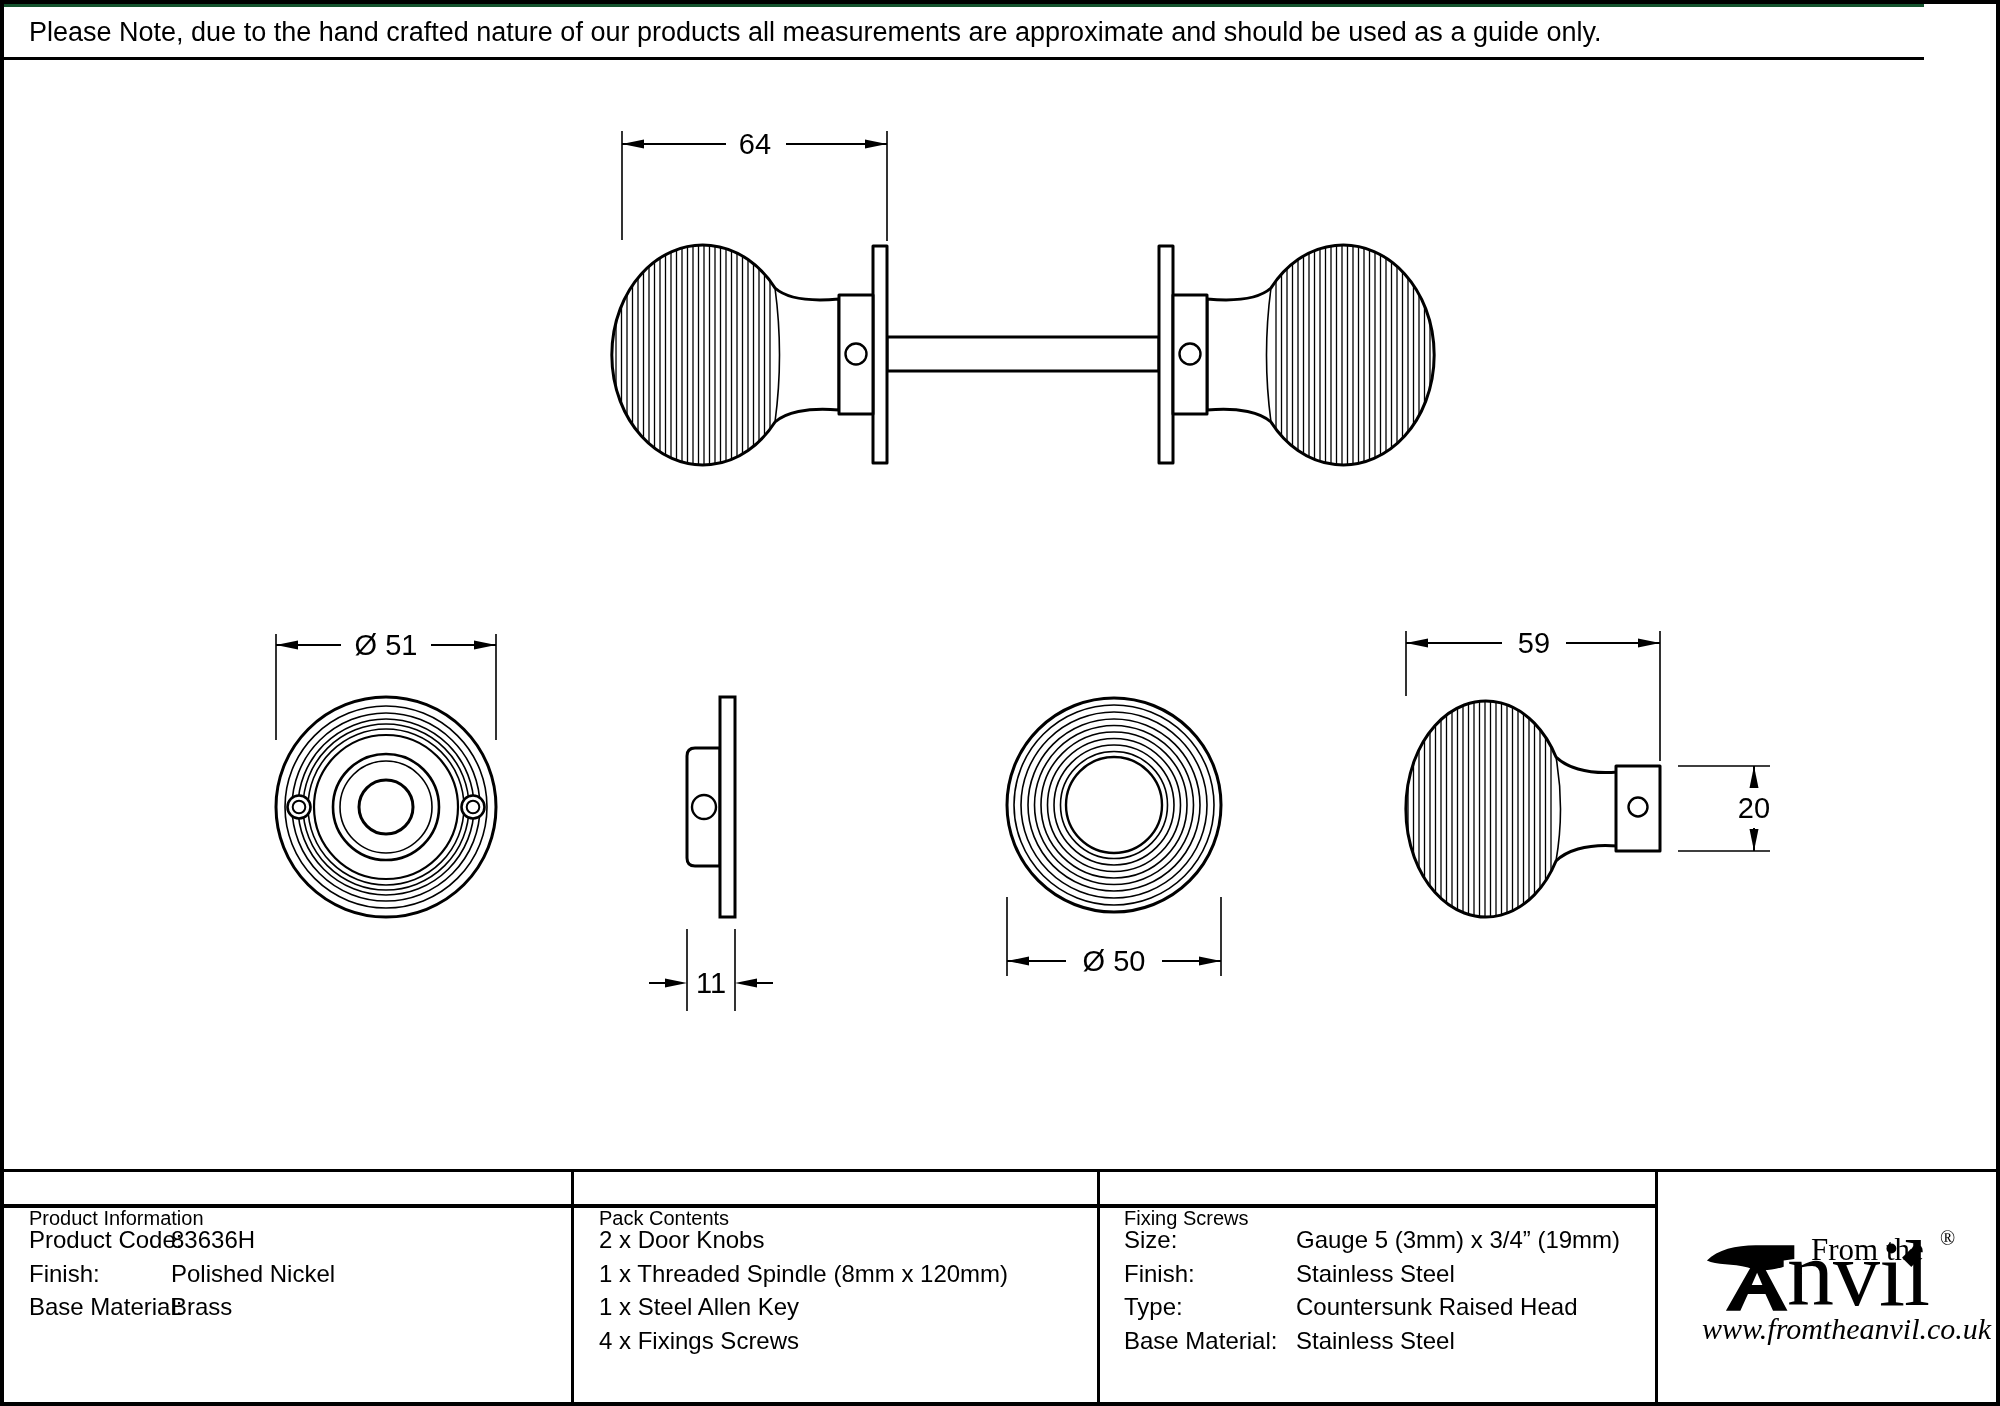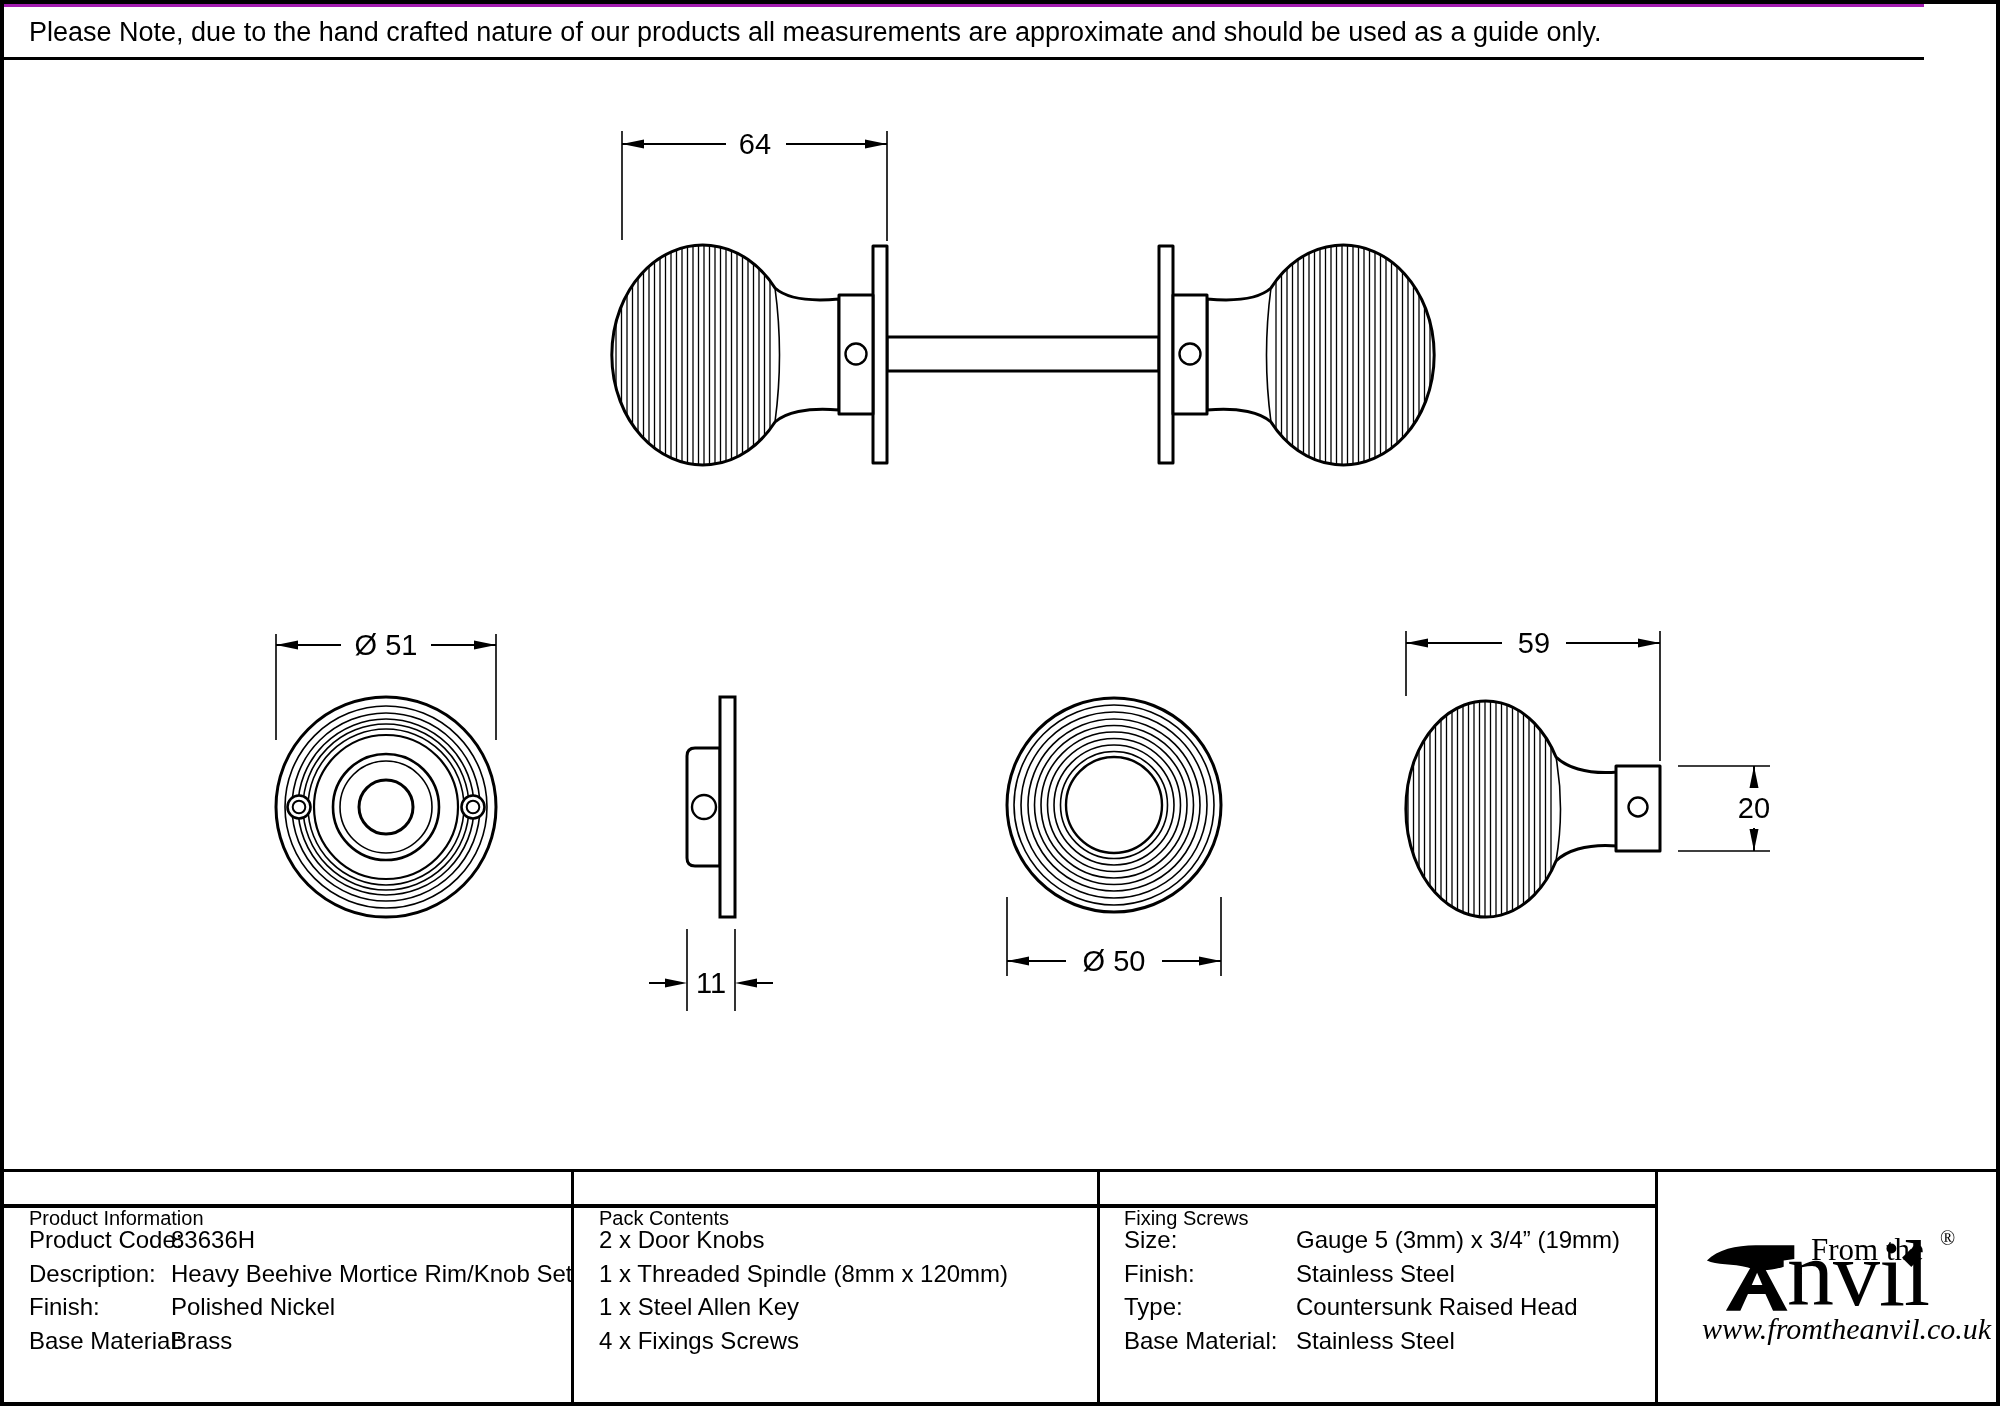--- a/index.html
+++ b/index.html
@@ -13,21 +13,21 @@
     color:#000;
     overflow:hidden;
   }
   .abs{position:absolute;}
   svg text{font-family:"Liberation Sans",sans-serif;}
   .dimtxt{font-size:29px;fill:#000;text-anchor:middle;dominant-baseline:central;}
 
   
   .note-box{
     position:absolute;left:0;top:1106;width:1920px;height:56px;
-    border-top:3px solid #a21caf;border-bottom:3px solid #000;
+    border-top:3px solid #14532d;border-bottom:3px solid #000;
   }
   .note-text{
     position:absolute;left:25px;top:0;height:50px;line-height:50px;
     font-size:27px;white-space:nowrap;
   }
 
   
   .tbl-top{position:absolute;left:0;top:1165px;width:1992px;height:3px;background:#000;}
   .tbl-v{position:absolute;top:1165px;height:233px;width:3px;background:#000;}
   .v1{left:567px;} .v2{left:1093px;} .v3{left:1651px;}
@@ -304,23 +304,20 @@
 
   <span class="tbl-header h1">Product Information</span>
   <span class="tbl-header h2">Pack Contents</span>
   <span class="tbl-header h3">Fixing Screws</span>
 
   <div class="cell-body cb1">
     <div class="kv">
       <span class="k">Product Code:</span><span class="v">83636H</span>
     </div>
     <div class="kv">
-      <span class="k">Description:</span><span class="v">Heavy Beehive Mortice Rim/Knob Set</span>
-    </div>
-    <div class="kv">
       <span class="k">Finish:</span><span class="v">Polished Nickel</span>
     </div>
     <div class="kv">
       <span class="k">Base Material:</span><span class="v">Brass</span>
     </div>
   </div>
 
   <div class="cell-body cb2">
     <div>2 x Door Knobs</div>
     <div>1 x Threaded Spindle (8mm x 120mm)</div>

